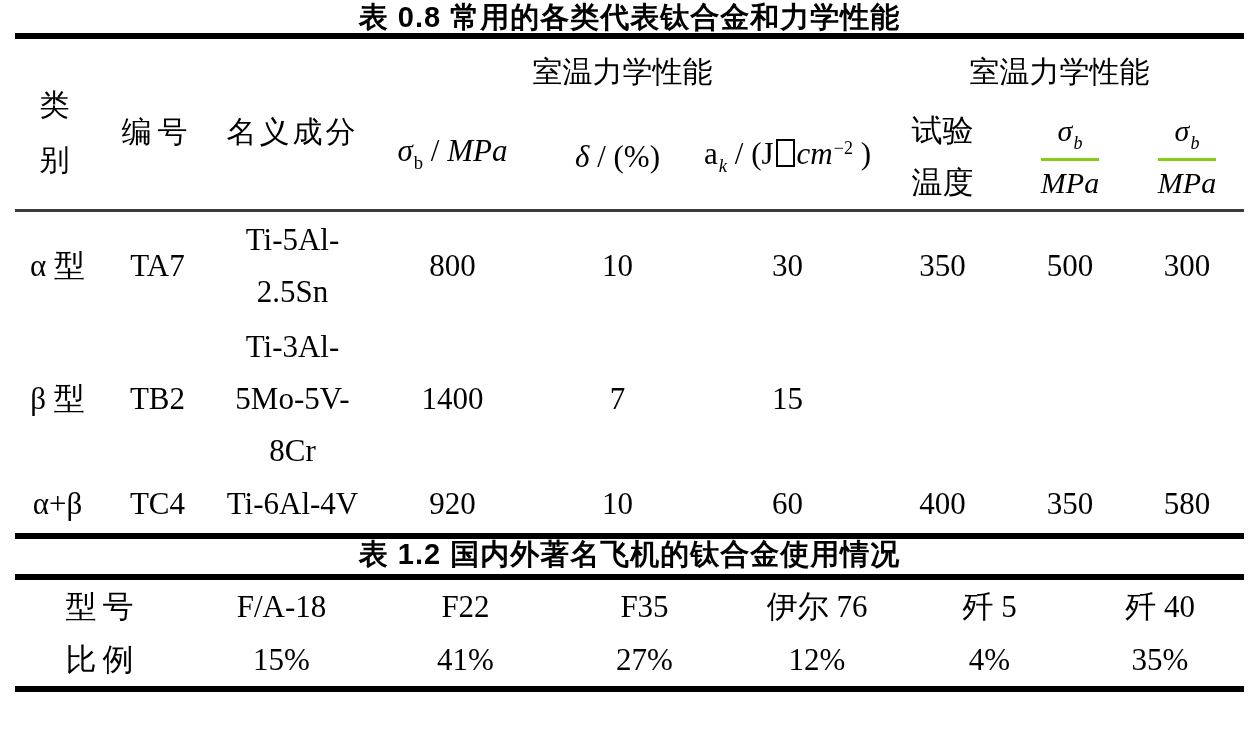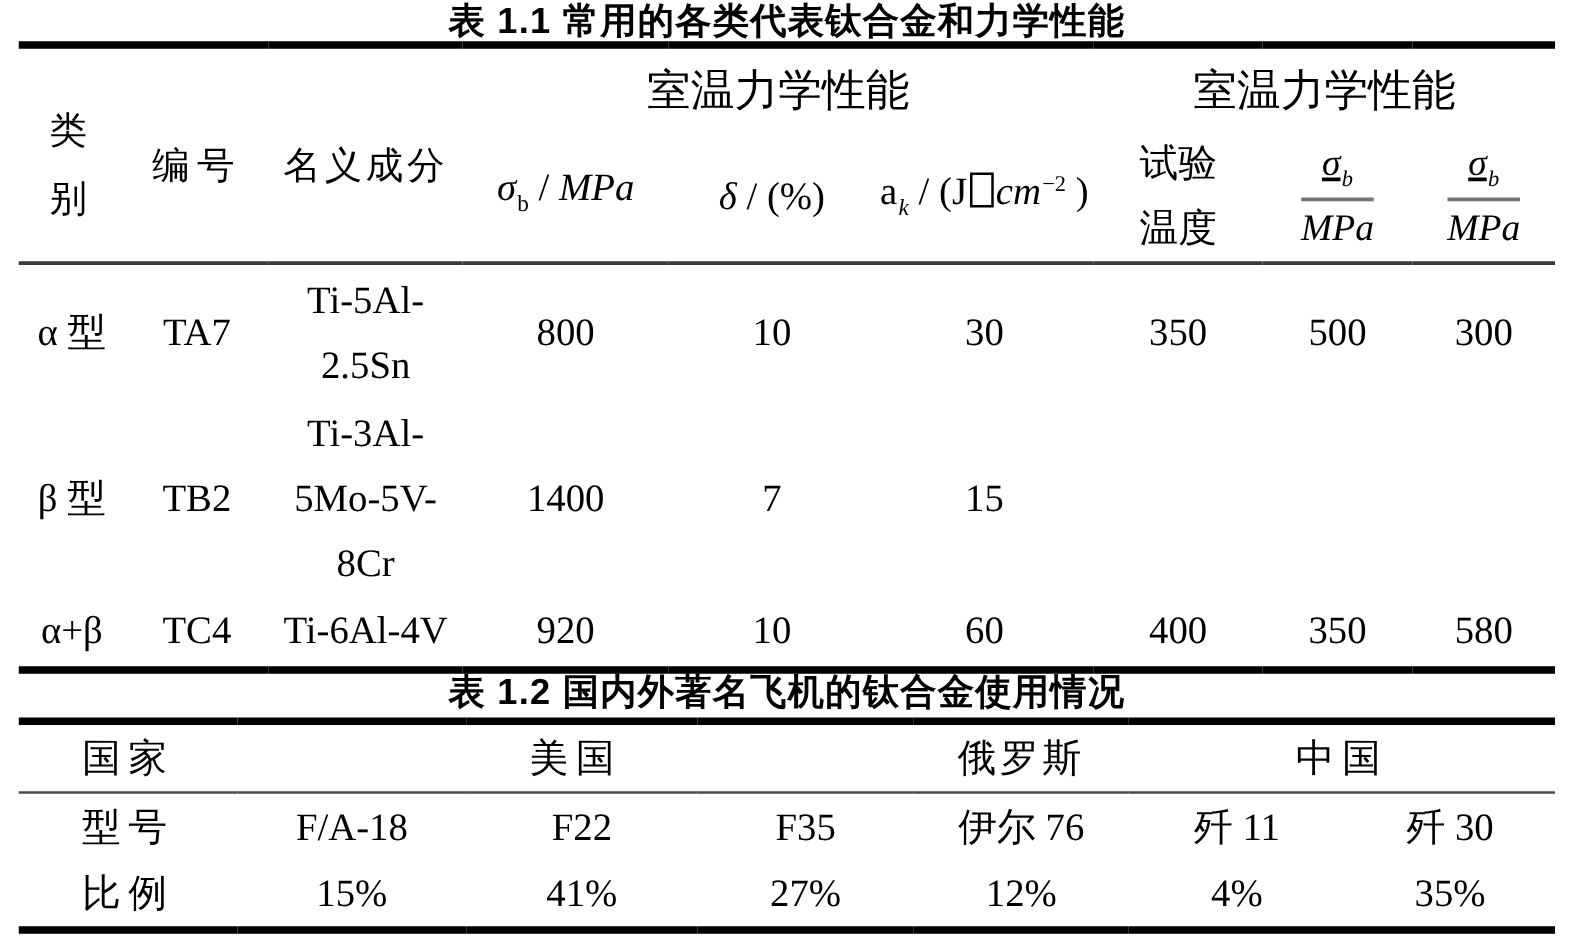--- a/index.html
+++ b/index.html
@@ -6,49 +6,49 @@
   body{width:1259px;height:753px;overflow:hidden;color:#000;
        font-family:"Liberation Serif","DejaVu Serif",serif;}
   .doc{margin-left:15px;width:1229px;}
   .tbl-title{font-family:"Liberation Sans","DejaVu Sans",sans-serif;font-weight:bold;
              font-size:29px;text-align:center;letter-spacing:1px;color:#000;}
   #t1-title{margin:2px 0 0;line-height:31px;}
   #t2-title{margin:0 0 5px;line-height:30px;}
   table{table-layout:fixed;border-collapse:collapse;width:1229px;}
   #t1{border-top:6px solid #000;border-bottom:6px solid #000;font-size:31px;}
   #t1 th,#t1 td{font-weight:normal;text-align:center;padding:0;}
-  #t1 .h1 th{height:66px;font-size:35px;}
+  #t1 .h1 th{height:66px;font-size:30px;}
   #t1 .h2 th{height:92px;border-bottom:3px solid #3a3a3a;line-height:52px;}
   #t1 th.rspan{border-bottom:3px solid #3a3a3a;padding-top:16px;font-size:30px;}
   .preline{white-space:pre-line;}
   #t1 th.rspan.preline{line-height:55px;}
   .ls{letter-spacing:6px;}
   .ls2{letter-spacing:3px;}
   #t1 tbody td{line-height:52px;}
   #t1 tr.r1 td{height:108px;}
   #t1 tr.r2 td{height:158px;}
   #t1 tr.r3 td{height:51px;vertical-align:bottom;padding-bottom:3px;text-align:center;}
   .it{font-style:italic;}
   sub.s{font-size:60%;vertical-align:-0.45em;margin-left:1px;letter-spacing:0;}
   sup.s{font-size:58%;vertical-align:0.55em;margin-left:1px;letter-spacing:0;}
   .tofu{display:inline-block;width:15px;height:24px;border:2px solid #000;
         vertical-align:-3px;margin:0 2px 0 2px;}
   .frac{display:inline-block;vertical-align:middle;font-size:30px;line-height:1;}
-  .frac .num{display:block;border-bottom:3px solid #737373;padding:0 10px 6px;text-decoration:underline;}
+  .frac .num{display:block;border-bottom:3px solid #84cc16;padding:0 10px 6px;}
   .frac .den{display:block;padding-top:7px;}
   #t2{border-top:6px solid #000;border-bottom:6px solid #000;font-size:31px;}
   #t2 td{text-align:center;padding:0;height:53px;font-weight:normal;}
   #t2 tr.country-row td{border-bottom:2px solid #4a4a4a;}
 </style>
 </head>
 <body>
 
 <div class="doc">
 
-  <div id="t1-title" class="tbl-title">表 1.1 常用的各类代表钛合金和力学性能</div>
+  <div id="t1-title" class="tbl-title">表 0.8 常用的各类代表钛合金和力学性能</div>
 
   <table id="t1">
     <colgroup>
       <col style="width:85px">
         <col style="width:115px">
         <col style="width:155px">
       <col style="width:165px">
         <col style="width:165px">
         <col style="width:175px">
       <col style="width:135px">
@@ -120,34 +120,28 @@
     <colgroup>
       <col style="width:175px">
         <col style="width:183px">
         <col style="width:185px">
       <col style="width:173px">
         <col style="width:172px">
         <col style="width:173px">
       <col style="width:168px">
     </colgroup>
     <tbody>
-      <tr class="country-row">
-        <td class="ls">国家</td>
-        <td colspan="3" class="ls">美国</td>
-        <td class="ls2">俄罗斯</td>
-        <td colspan="2" class="ls">中国</td>
-      </tr>
       <tr>
         <td class="ls">型号</td>
         <td>F/A-18</td>
         <td>F22</td>
         <td>F35</td>
         <td>伊尔 76</td>
-        <td>歼 11</td>
-        <td>歼 30</td>
+        <td>歼 5</td>
+        <td>歼 40</td>
       </tr>
       <tr>
         <td class="ls">比例</td>
         <td>15%</td>
         <td>41%</td>
         <td>27%</td>
         <td>12%</td>
         <td>4%</td>
         <td>35%</td>
       </tr>

